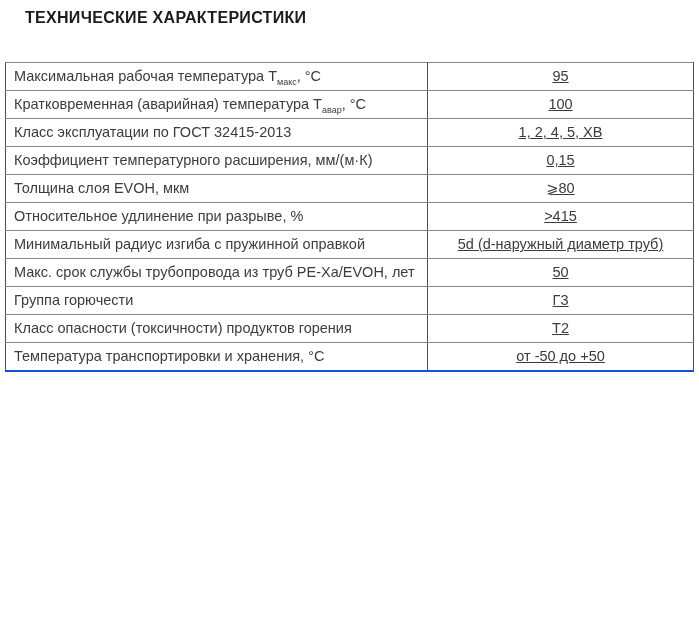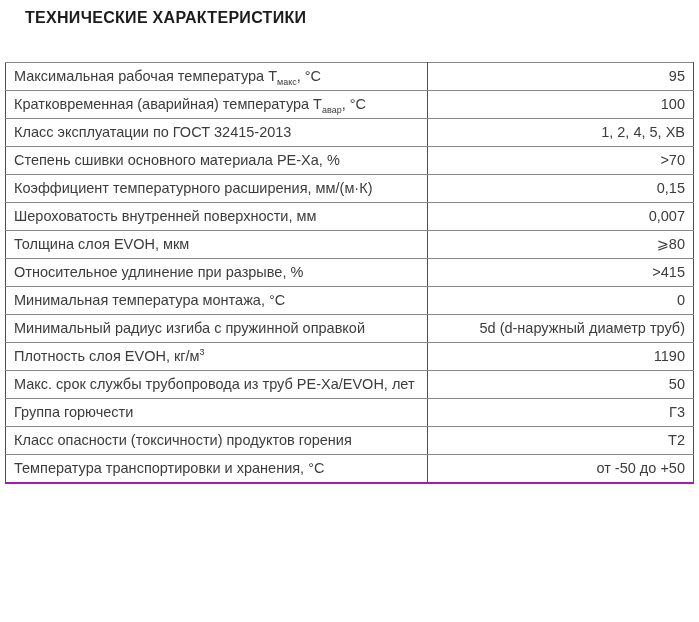--- a/index.html
+++ b/index.html
@@ -25,35 +25,35 @@
     color: var(--title-text);
     letter-spacing: 0.3px;
     margin: 9px 0 16px 25px;
   }
   table.specs {
     border-collapse: collapse;
     table-layout: fixed;
     width: 689px;
     margin: 35px 5px 0 5px;
     border: 1px solid var(--border-outer);
-    border-bottom: 2px solid #a21caf;
+    border-bottom: 2px solid #1d4ed8;
   }
   table.specs td {
     border: 1px solid var(--border-v);
     border-top-color: var(--border-h);
     border-bottom-color: var(--border-h);
     color: var(--body-text);
     font-size: 14.5px;
     line-height: 1.28;
     height: 28px;
     vertical-align: middle;
     padding: 2px 8px;
   }
   td.param { width: 422px; text-align: left; }
-  td.value { text-align: right; }
+  td.value { text-align: center; text-decoration: underline; }
   td sub { font-size: 9px; line-height: 0; }
   td sup { font-size: 9px; line-height: 0; }
 </style>
 </head>
 <body>
 
 <div class="page">
   <h1 class="title">ТЕХНИЧЕСКИЕ ХАРАКТЕРИСТИКИ</h1>
 
   <table class="specs">
@@ -64,50 +64,34 @@
         </tr>
         <tr>
           <td class="param"><span>Кратковременная (аварийная) температура Т</span><sub>авар</sub><span>, °С</span></td>
           <td class="value"><span>100</span></td>
         </tr>
         <tr>
           <td class="param"><span>Класс эксплуатации по ГОСТ 32415-2013</span></td>
           <td class="value"><span>1, 2, 4, 5, ХВ</span></td>
         </tr>
         <tr>
-          <td class="param"><span>Степень сшивки основного материала PE-Xa, %</span></td>
-          <td class="value"><span>&gt;70</span></td>
-        </tr>
-        <tr>
           <td class="param"><span>Коэффициент температурного расширения, мм/(м·К)</span></td>
           <td class="value"><span>0,15</span></td>
-        </tr>
-        <tr>
-          <td class="param"><span>Шероховатость внутренней поверхности, мм</span></td>
-          <td class="value"><span>0,007</span></td>
         </tr>
         <tr>
           <td class="param"><span>Толщина слоя EVOH, мкм</span></td>
           <td class="value"><span>⩾80</span></td>
         </tr>
         <tr>
           <td class="param"><span>Относительное удлинение при разрыве, %</span></td>
           <td class="value"><span>&gt;415</span></td>
         </tr>
         <tr>
-          <td class="param"><span>Минимальная температура монтажа, °С</span></td>
-          <td class="value"><span>0</span></td>
-        </tr>
-        <tr>
           <td class="param"><span>Минимальный радиус изгиба с пружинной оправкой</span></td>
           <td class="value"><span>5d (d-наружный диаметр труб)</span></td>
-        </tr>
-        <tr>
-          <td class="param"><span>Плотность слоя EVOH, кг/м</span><sup>3</sup></td>
-          <td class="value"><span>1190</span></td>
         </tr>
         <tr>
           <td class="param"><span>Макс. срок службы трубопровода из труб PE-Xa/EVOH, лет</span></td>
           <td class="value"><span>50</span></td>
         </tr>
         <tr>
           <td class="param"><span>Группа горючести</span></td>
           <td class="value"><span>Г3</span></td>
         </tr>
         <tr>

